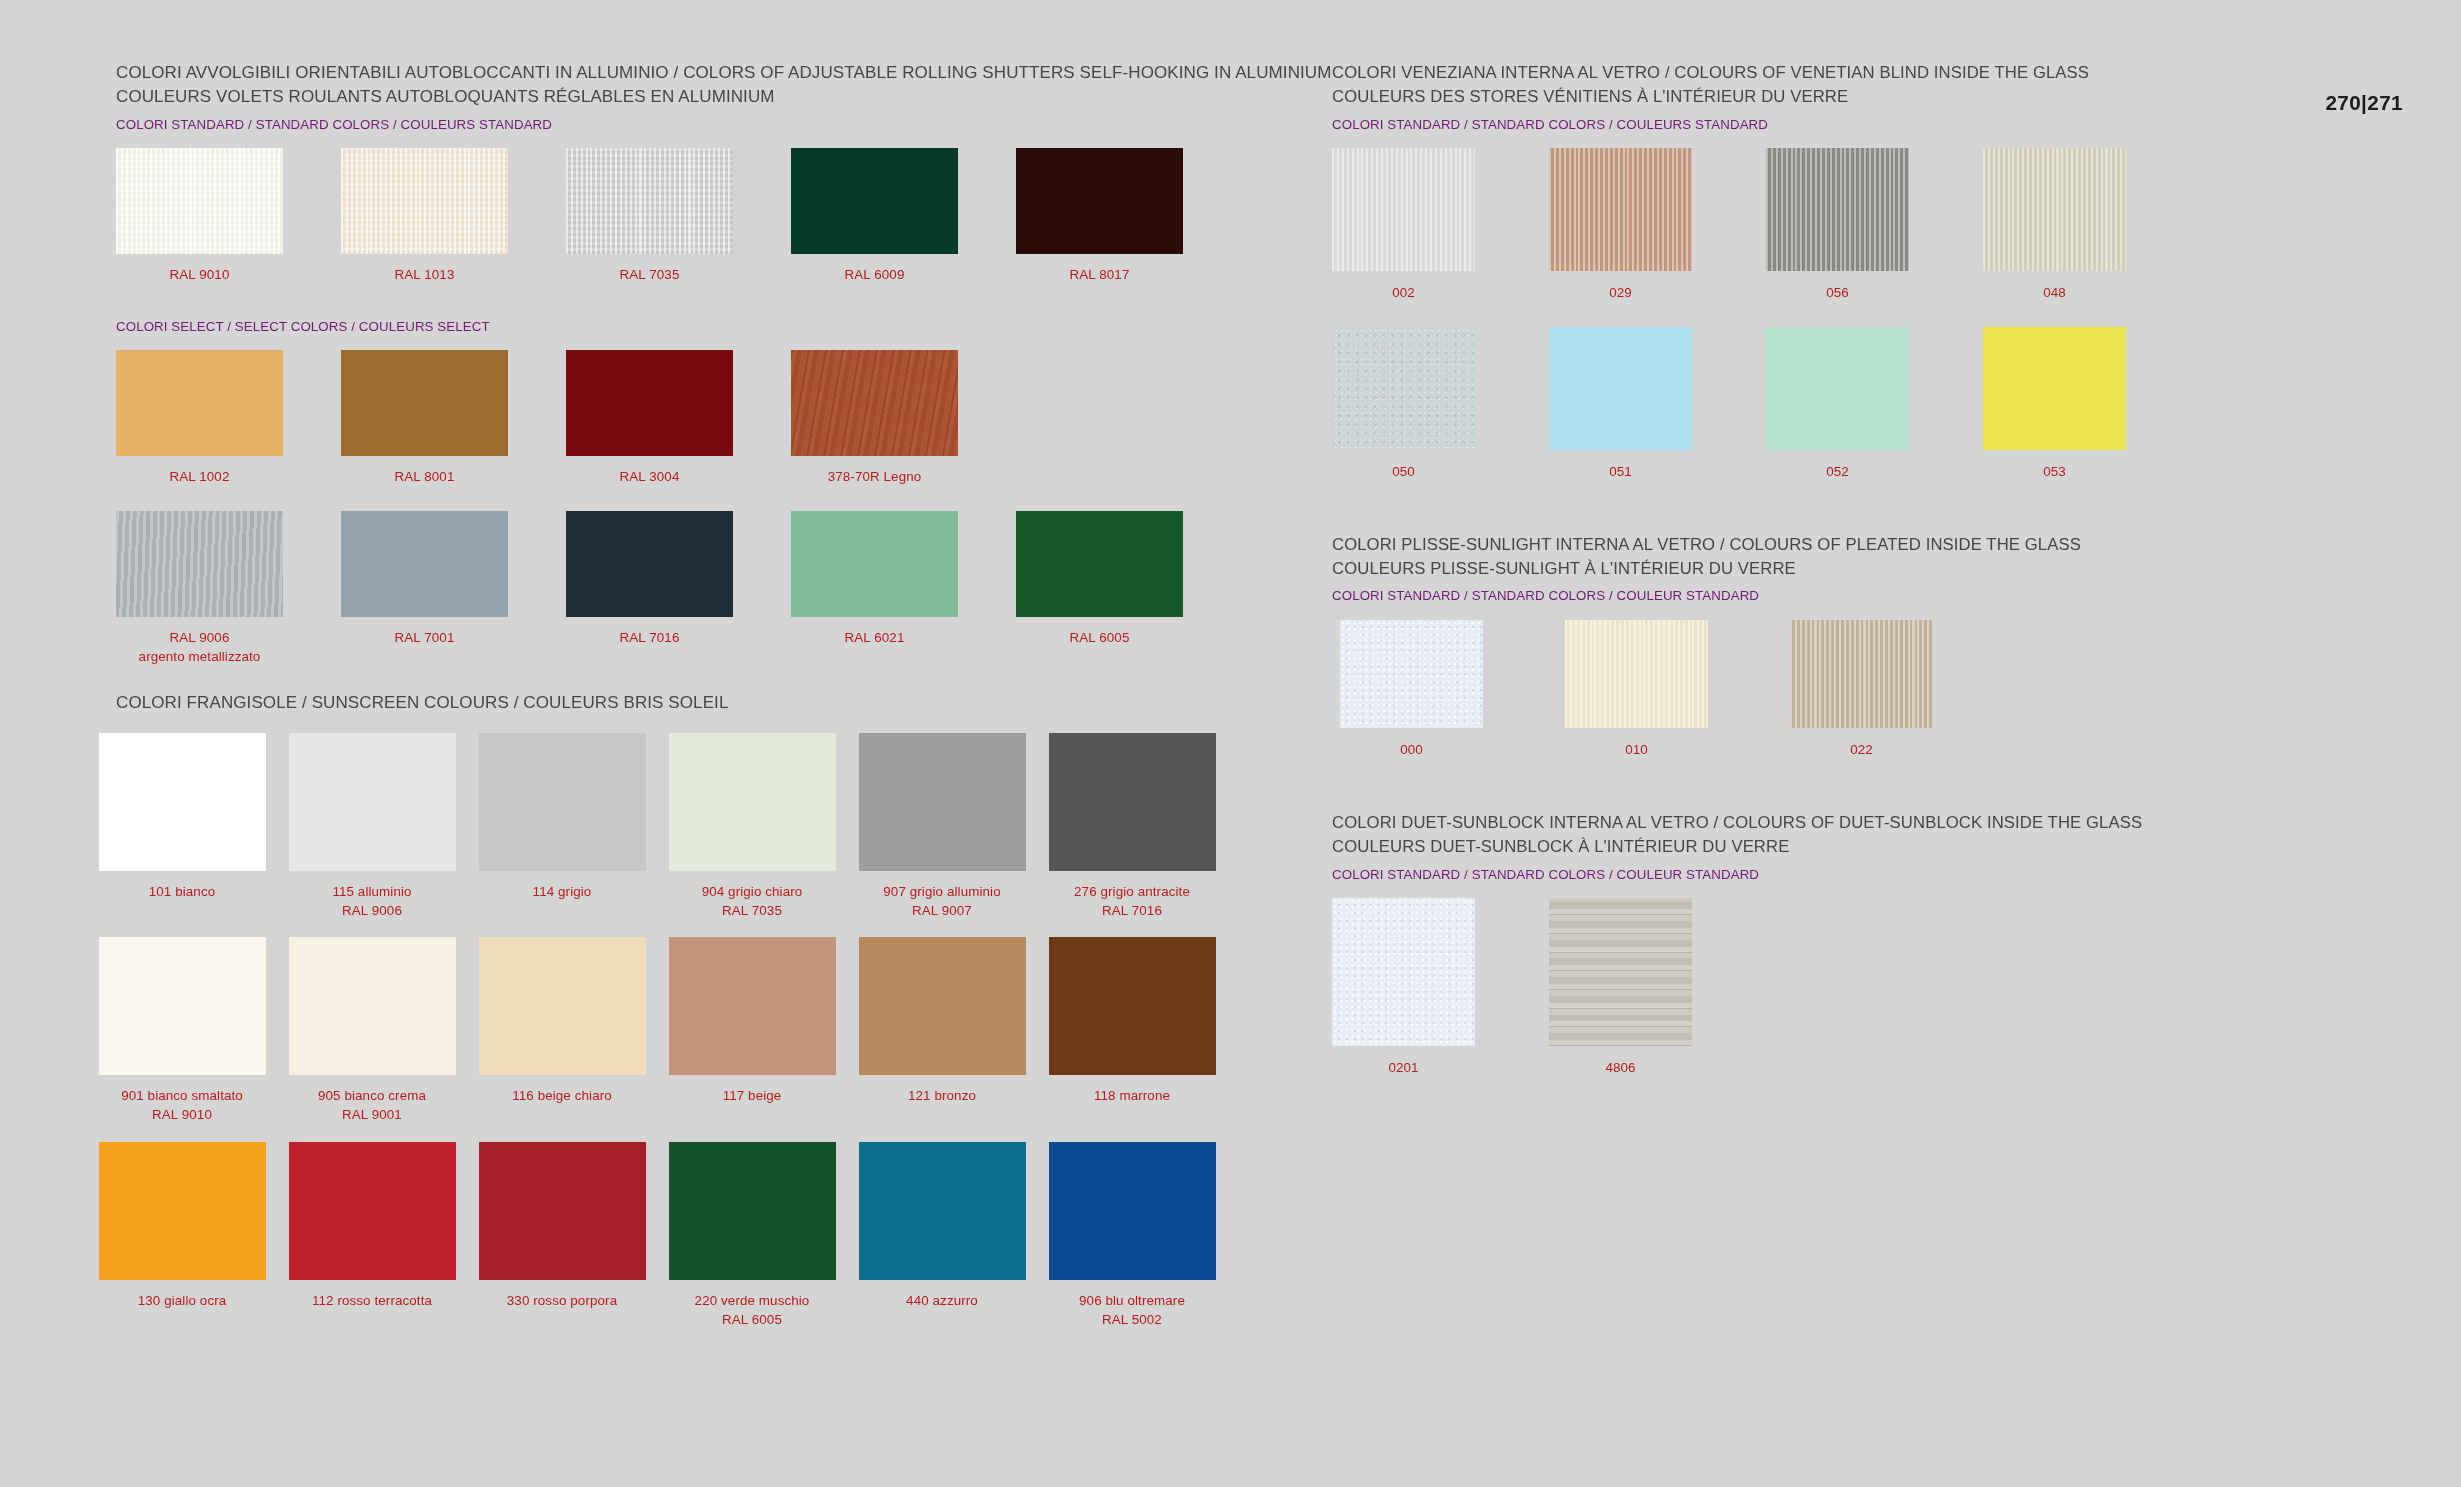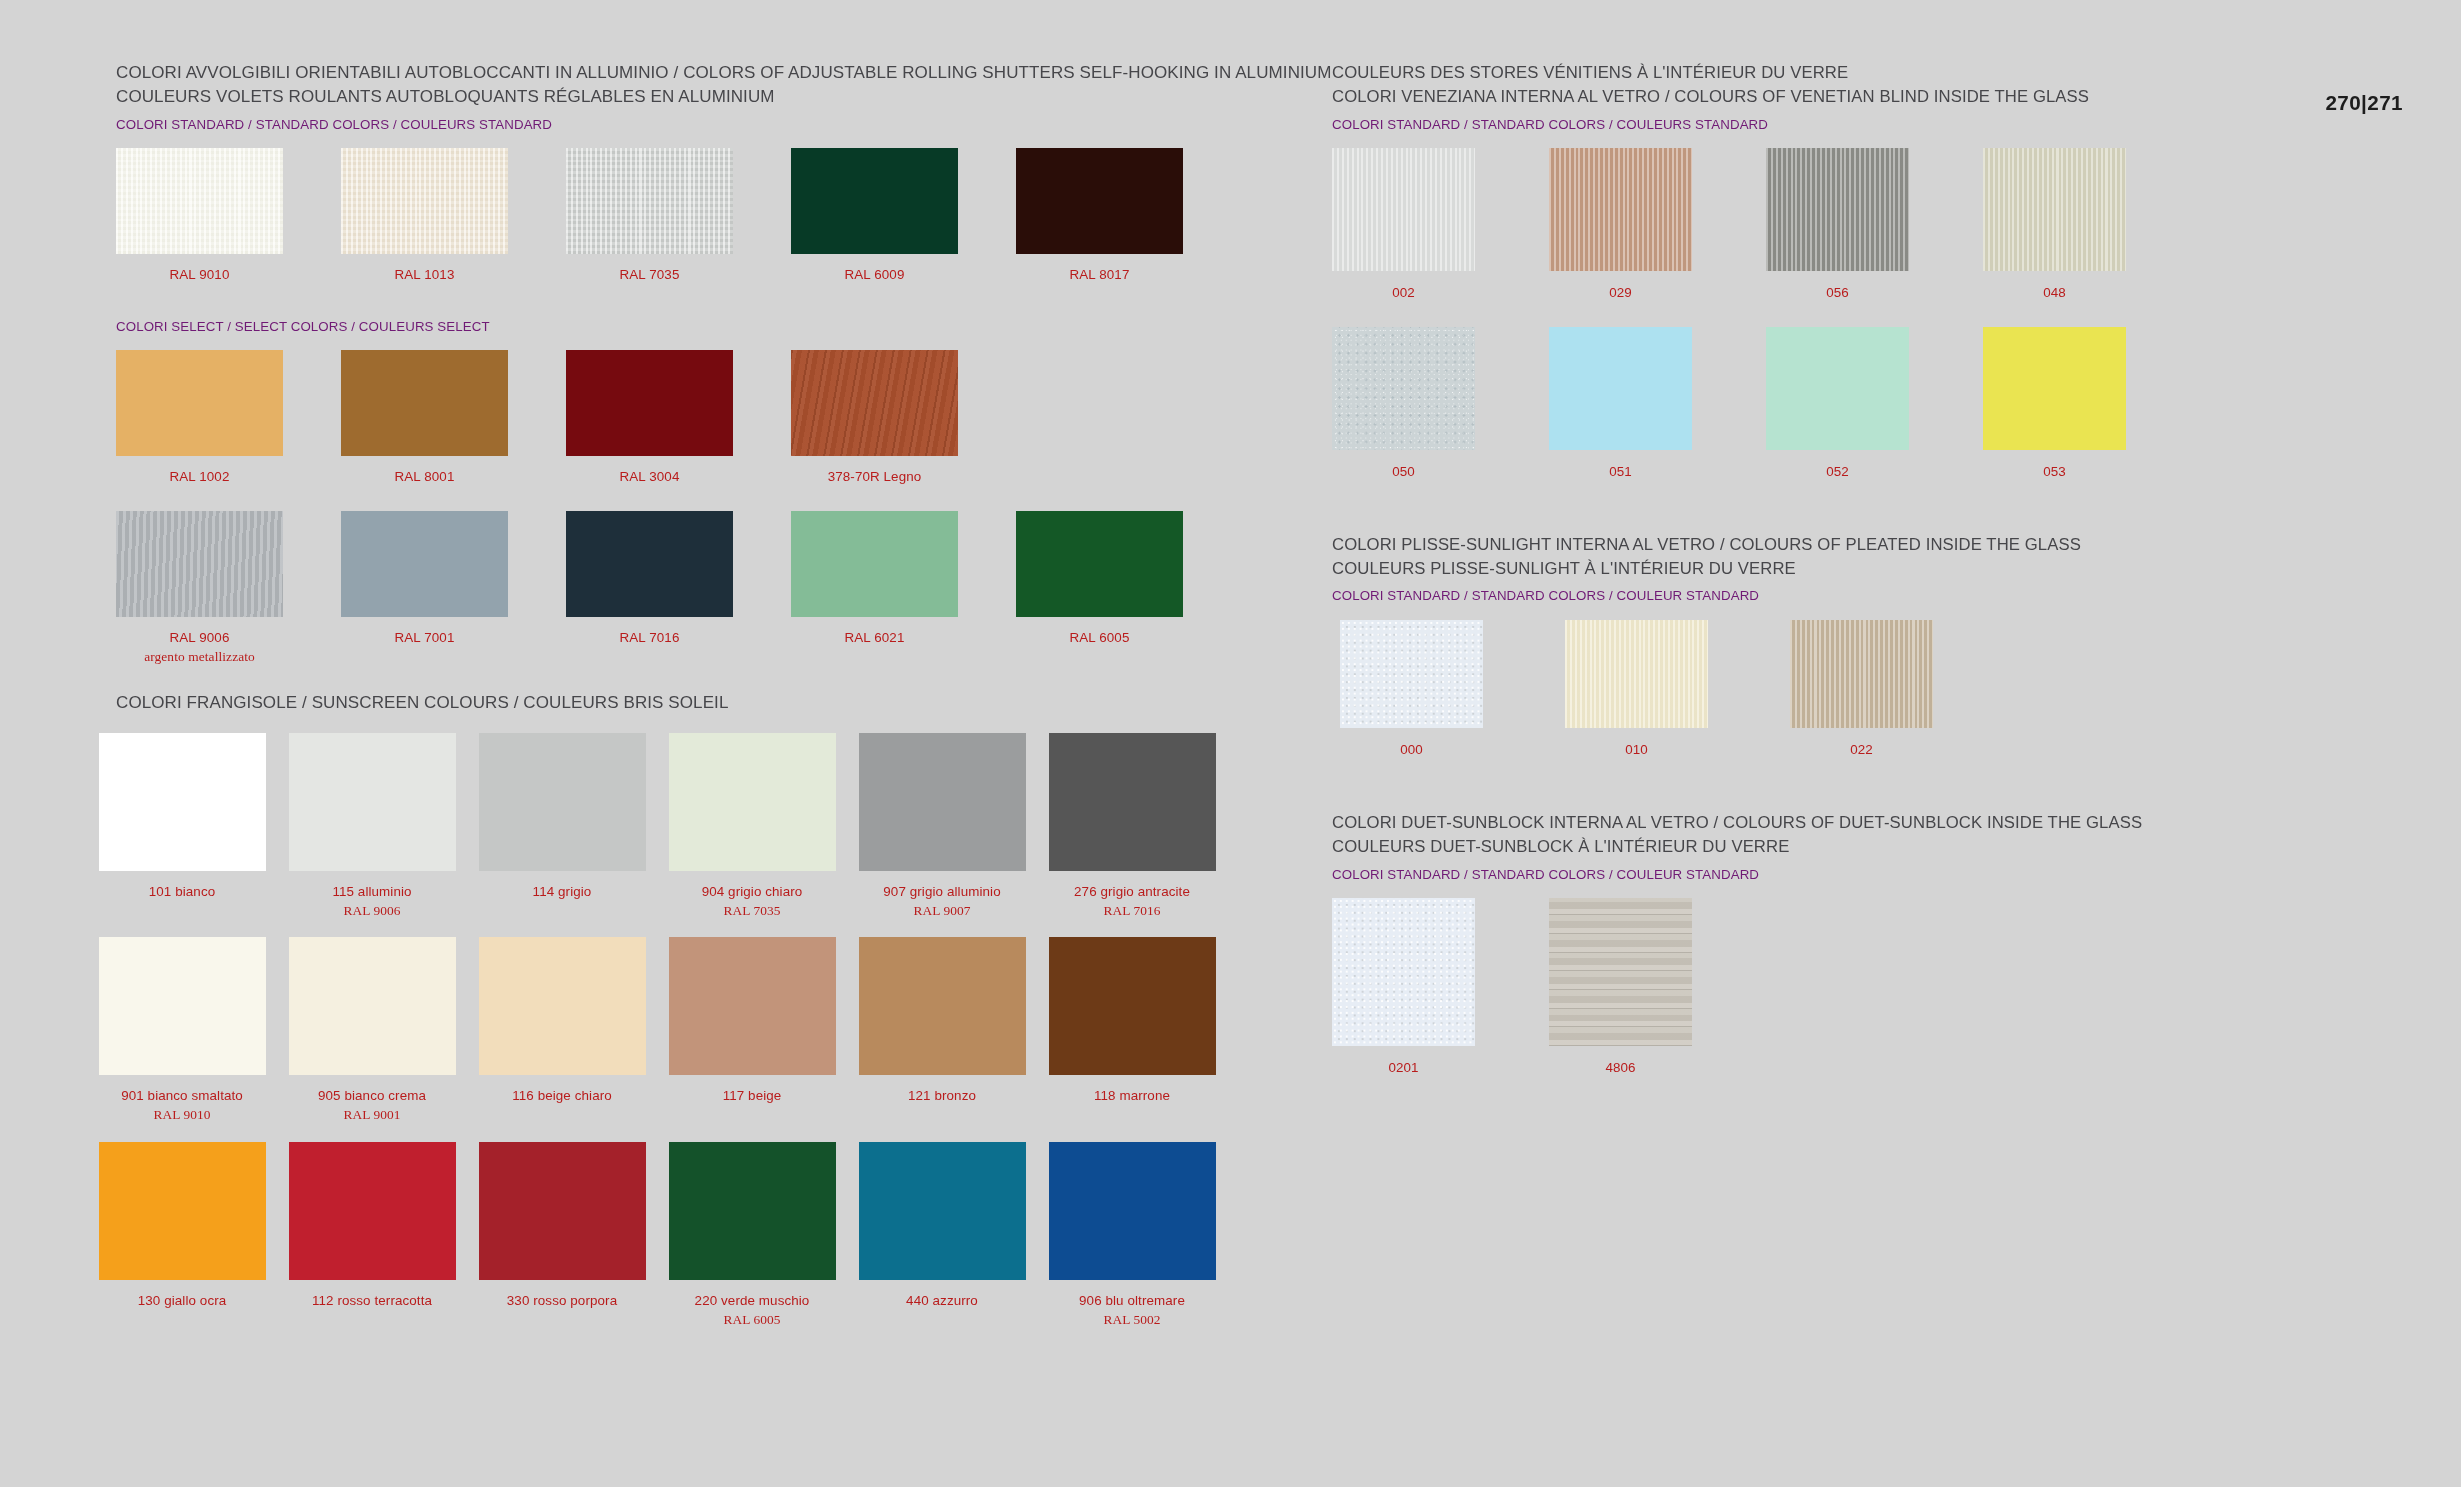--- a/index.html
+++ b/index.html
@@ -35,21 +35,21 @@
   .sect-title.sm{font-size:16.7px;}
 
   
   .row{display:flex;align-items:flex-start;}
   .cell{display:flex;flex-direction:column;align-items:center;}
   .sw{display:block;box-shadow:0 0 0 0 rgba(0,0,0,0);}
   .lab{
     text-align:center;font-size:13.4px;line-height:19px;
     color:#b91c1c;letter-spacing:0.1px;white-space:nowrap;
   }
-  .lab .l2{display:block;font-family:Liberation Serif, serif;}
+  .lab .l2{display:block;}
 
   
   .left .sw{width:167px;height:106px;}
   .left .cell{width:167px;margin-right:58px;}
   .left .cell:last-child{margin-right:0;}
   .left .lab{margin-top:10.8px;}
 
   .frang .sw{width:167px;height:138px;}
   .frang .cell{width:132px;margin-right:58px;}
   .frang .lab{margin-top:10.8px;}
@@ -362,22 +362,22 @@
             <span class="l2">RAL 5002</span>
           </div>
         </div>
       </div>
     </div>
   </div>
 
   <div class="col-right right">
 
     <div>
+      <div class="sect-title sm">COLORI VENEZIANA INTERNA AL VETRO / COLOURS OF VENETIAN BLIND INSIDE THE GLASS</div>
       <div class="sect-title sm">COULEURS DES STORES VÉNITIENS À L'INTÉRIEUR DU VERRE</div>
-      <div class="sect-title sm">COLORI VENEZIANA INTERNA AL VETRO / COLOURS OF VENETIAN BLIND INSIDE THE GLASS</div>
       <div class="sect-sub">COLORI STANDARD / STANDARD COLORS / COULEURS STANDARD</div>
       <div class="gap-a"></div>
 
       <div class="row">
         <div class="cell">
           <div class="sw tex-vert" style="background-color:#dcdedd"></div>
           <div class="lab">
             <span>002</span>
           </div>
         </div>

